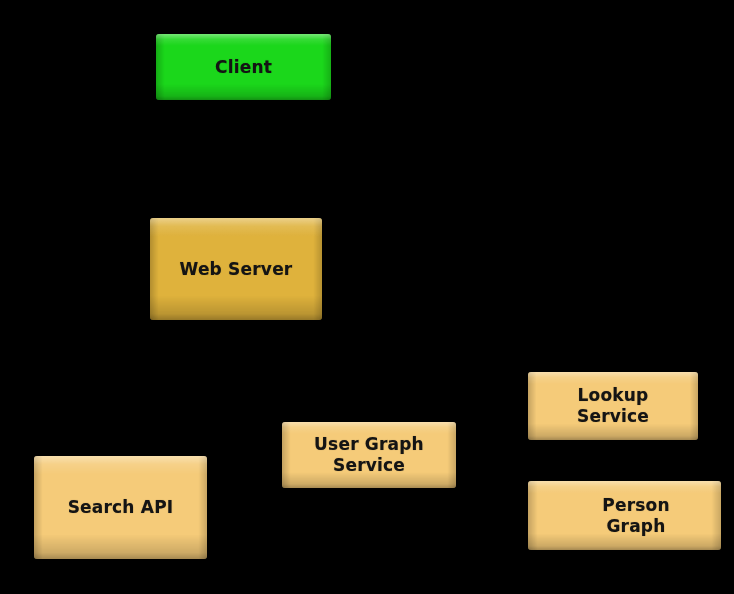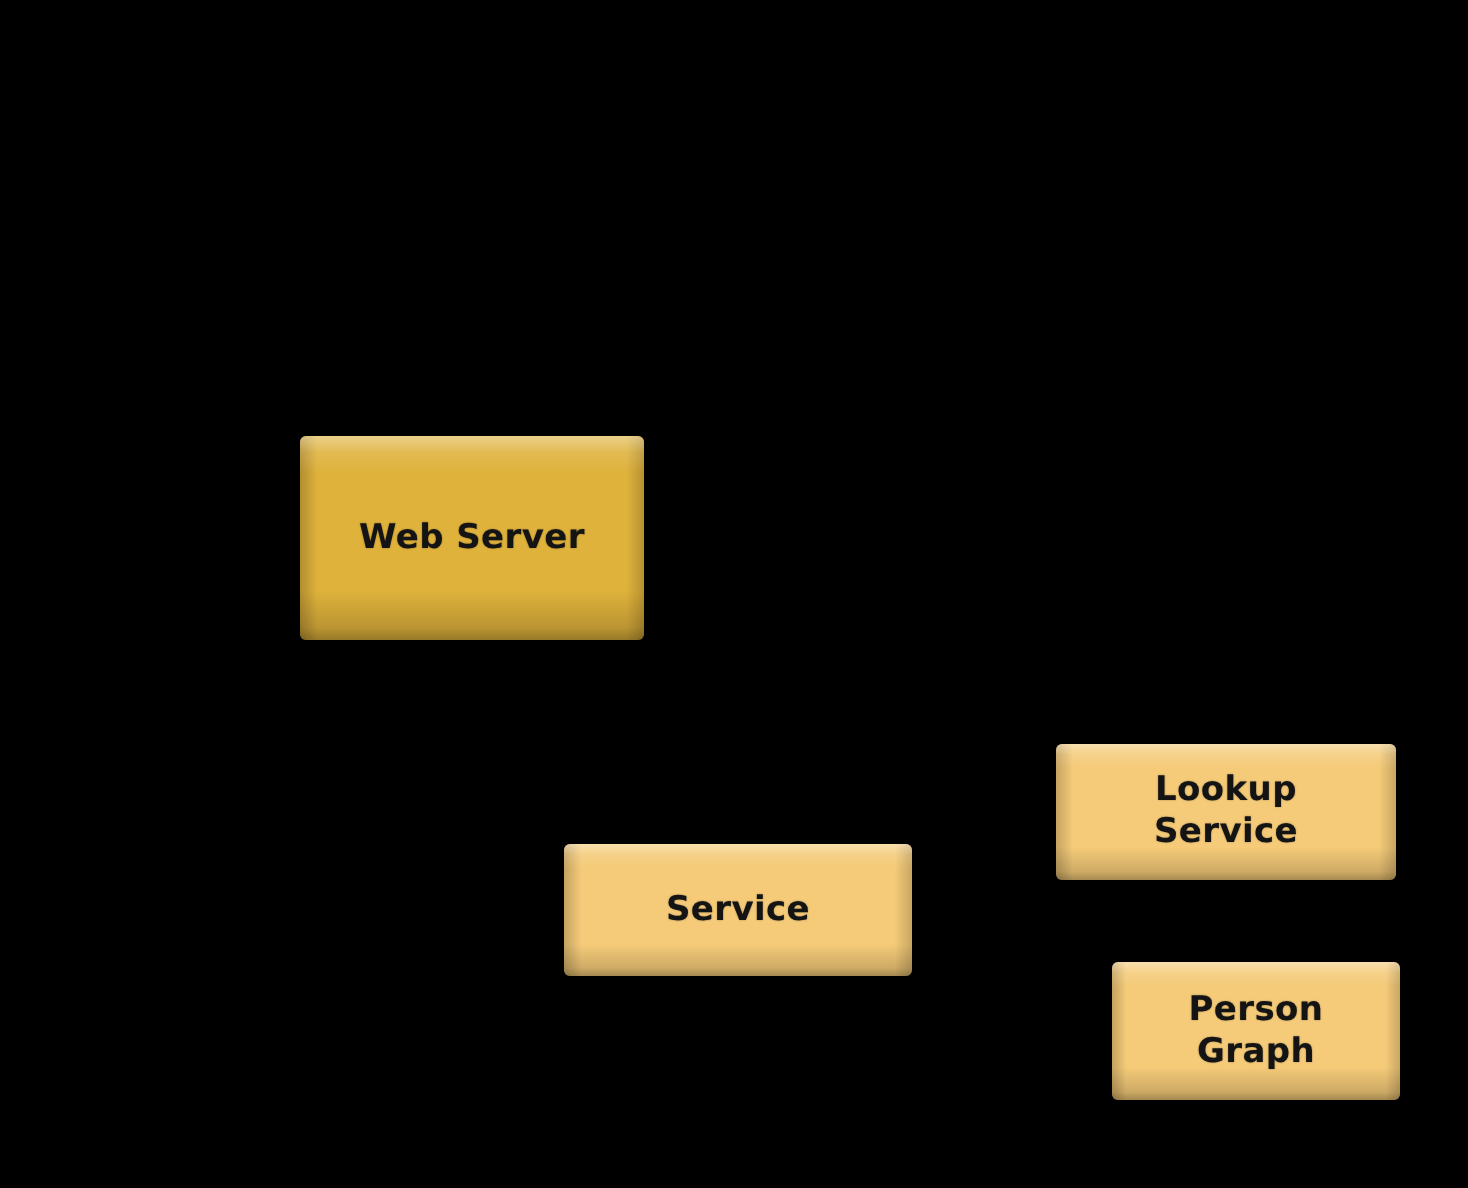--- a/index.html
+++ b/index.html
@@ -64,34 +64,41 @@
     letter-spacing: 0.2px;
     text-shadow: 0 0 1px rgba(0, 0, 0, 0.35);
   }
 
   
   [data-name="node-client"]             { left: 156px; top:  34px; width: 175px; height:  66px; }
   [data-name="node-web-server"]         { left: 150px; top: 218px; width: 172px; height: 102px; }
   [data-name="node-search-api"]         { left:  34px; top: 456px; width: 173px; height: 103px; }
   [data-name="node-user-graph-service"] { left: 282px; top: 422px; width: 174px; height:  66px; }
   [data-name="node-lookup-service"]     { left: 528px; top: 372px; width: 170px; height:  68px; }
-  [data-name="node-person-server"]      { left: 556px; top: 481px; width: 144px; height:  69px; }
+  [data-name="node-person-server"]      { left: 528px; top: 481px; width: 170px; height:  69px; padding-left: 23px; }
 </style>
 </head>
 <body>
 
 <div class="canvas" data-name="diagram-canvas">
 
+  <div class="node" data-name="node-client" style="--fill: #1bd71b;">
+    <span class="label-line" data-name="node-client-label">Client</span>
+  </div>
 
   <div class="node" data-name="node-web-server" style="--fill: #dfb23c;">
     <span class="label-line" data-name="node-web-server-label">Web Server</span>
   </div>
 
+  <div class="node" data-name="node-search-api" style="--fill: #f5cb79;">
+    <span class="label-line" data-name="node-search-api-label">Search API</span>
+  </div>
 
   <div class="node" data-name="node-user-graph-service" style="--fill: #f5cb79;">
+    <span class="label-line" data-name="node-user-graph-service-label-line1">User Graph</span>
     <span class="label-line" data-name="node-user-graph-service-label-line2">Service</span>
   </div>
 
   <div class="node" data-name="node-lookup-service" style="--fill: #f5cb79;">
     <span class="label-line" data-name="node-lookup-service-label-line1">Lookup</span>
     <span class="label-line" data-name="node-lookup-service-label-line2">Service</span>
   </div>
 
   <div class="node" data-name="node-person-server" style="--fill: #f5cb79;">
     <span class="label-line" data-name="node-person-server-label-line1">Person</span>

